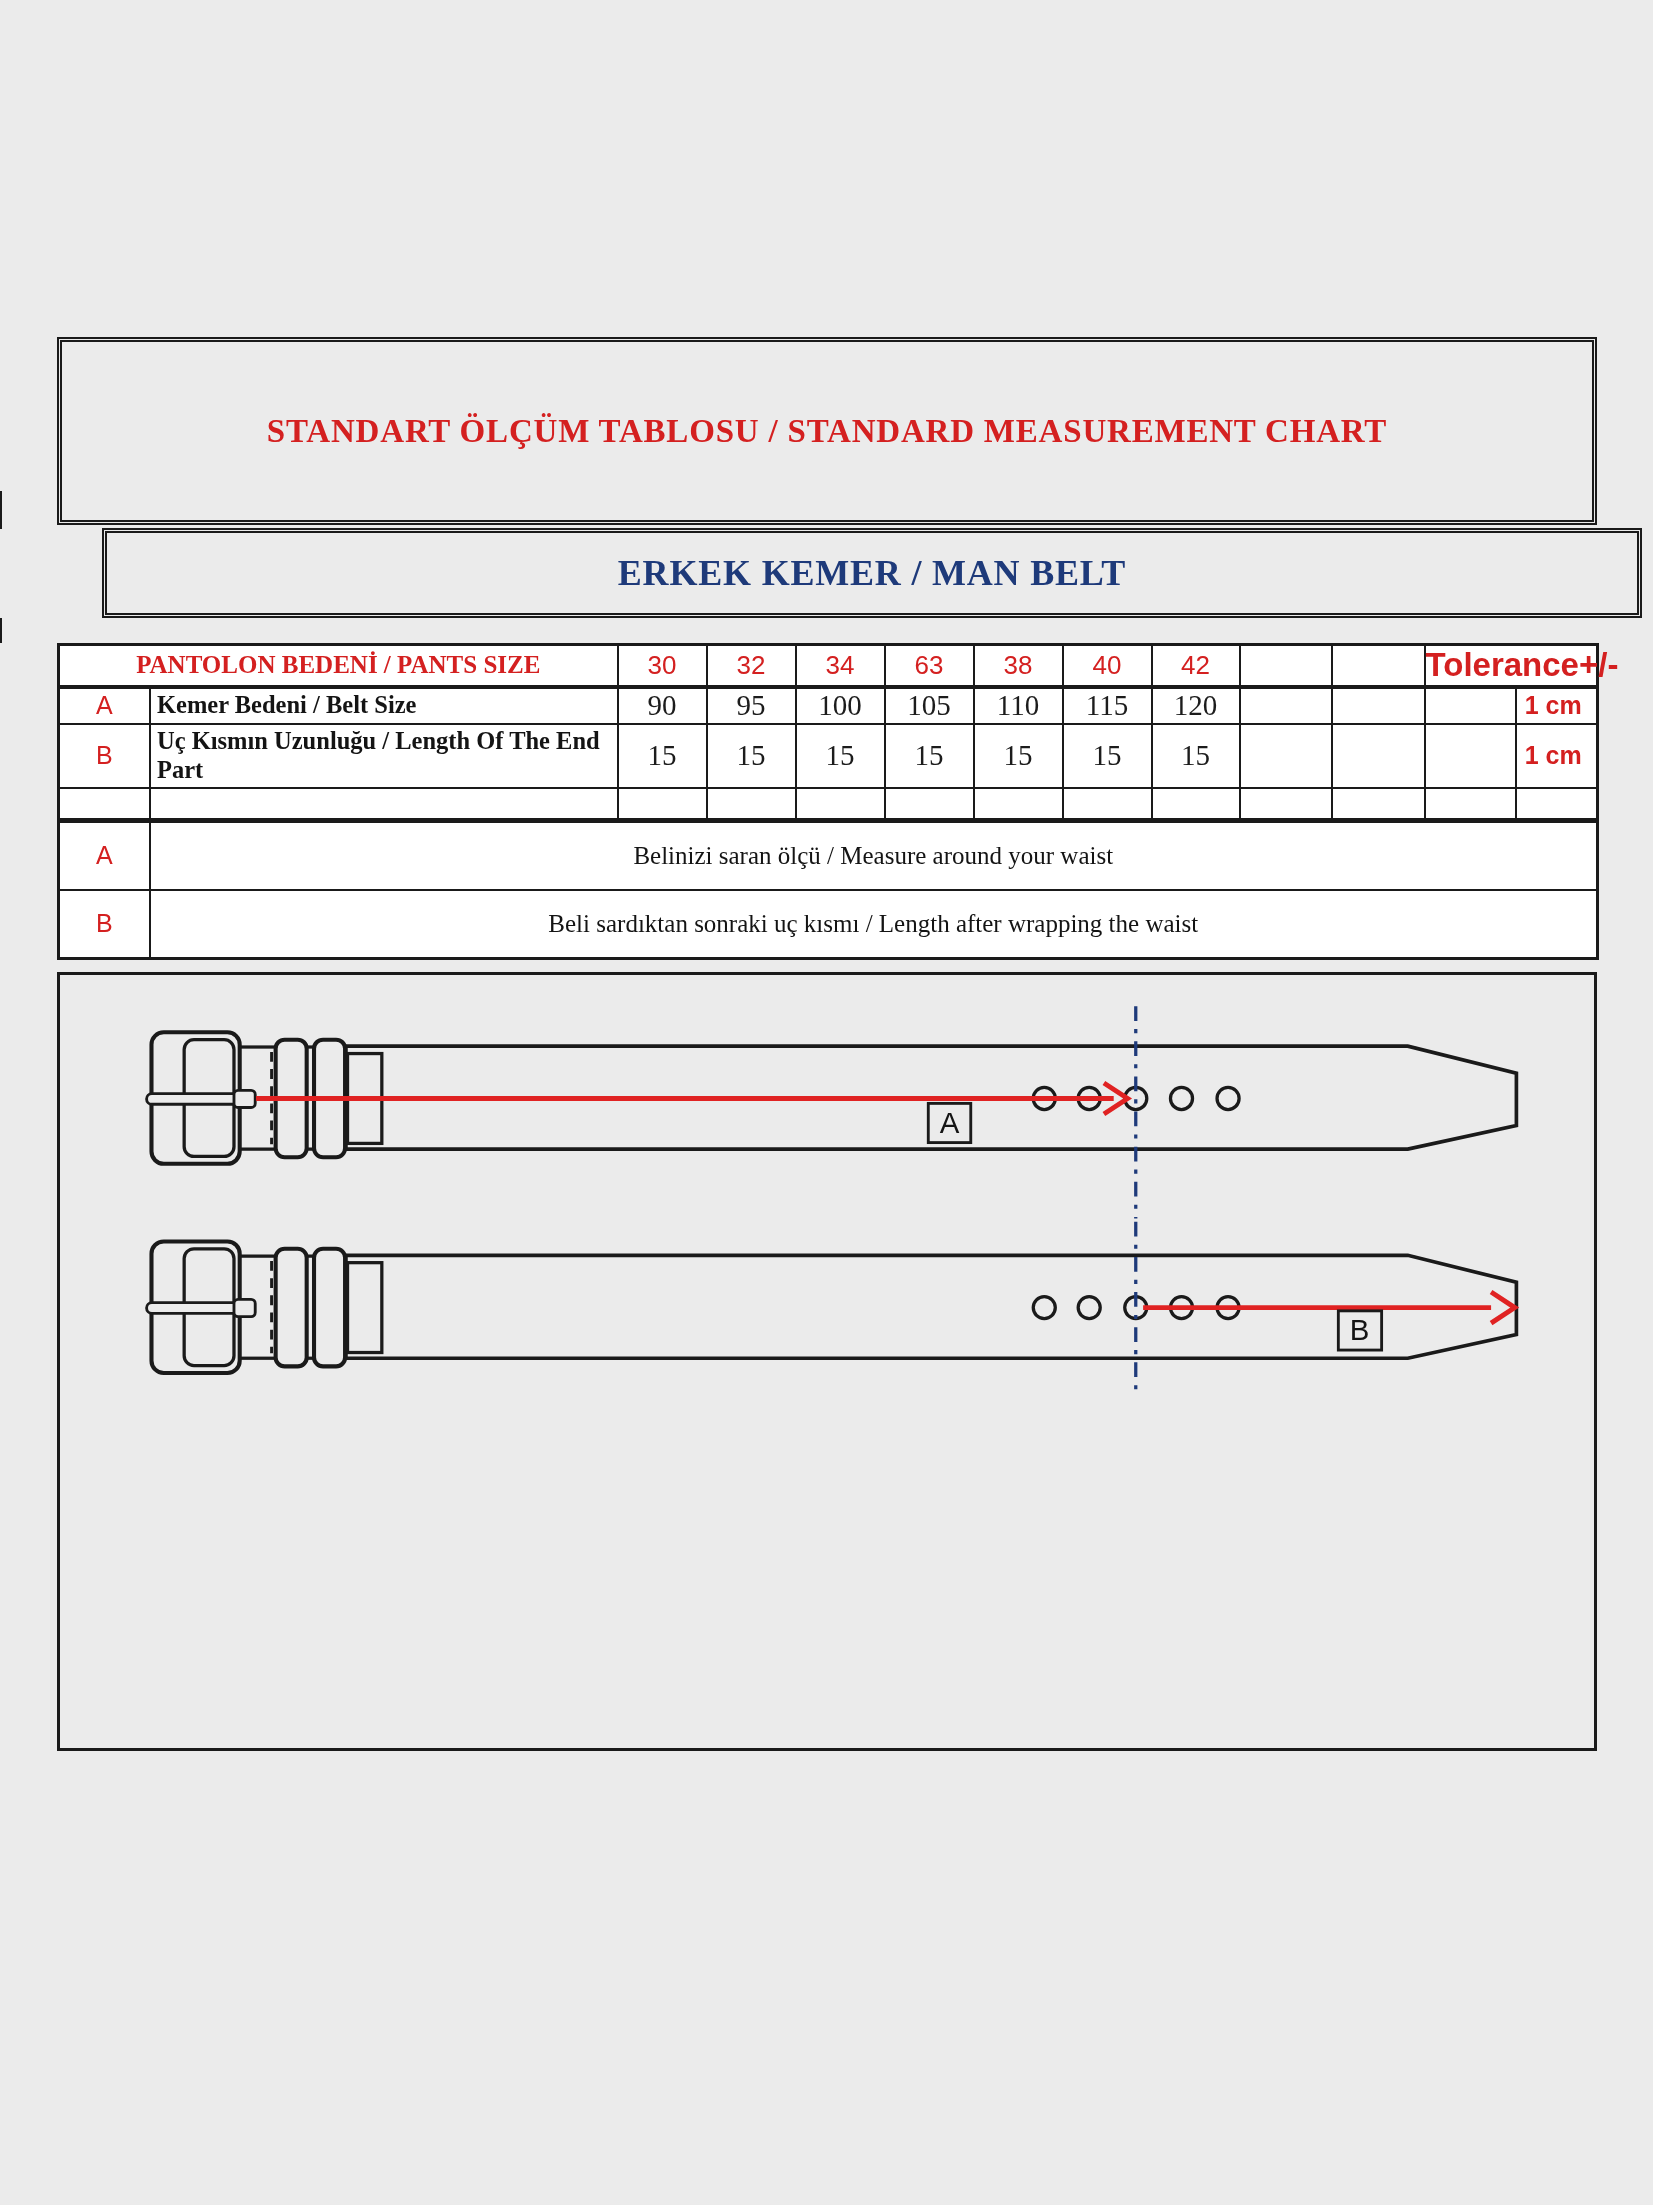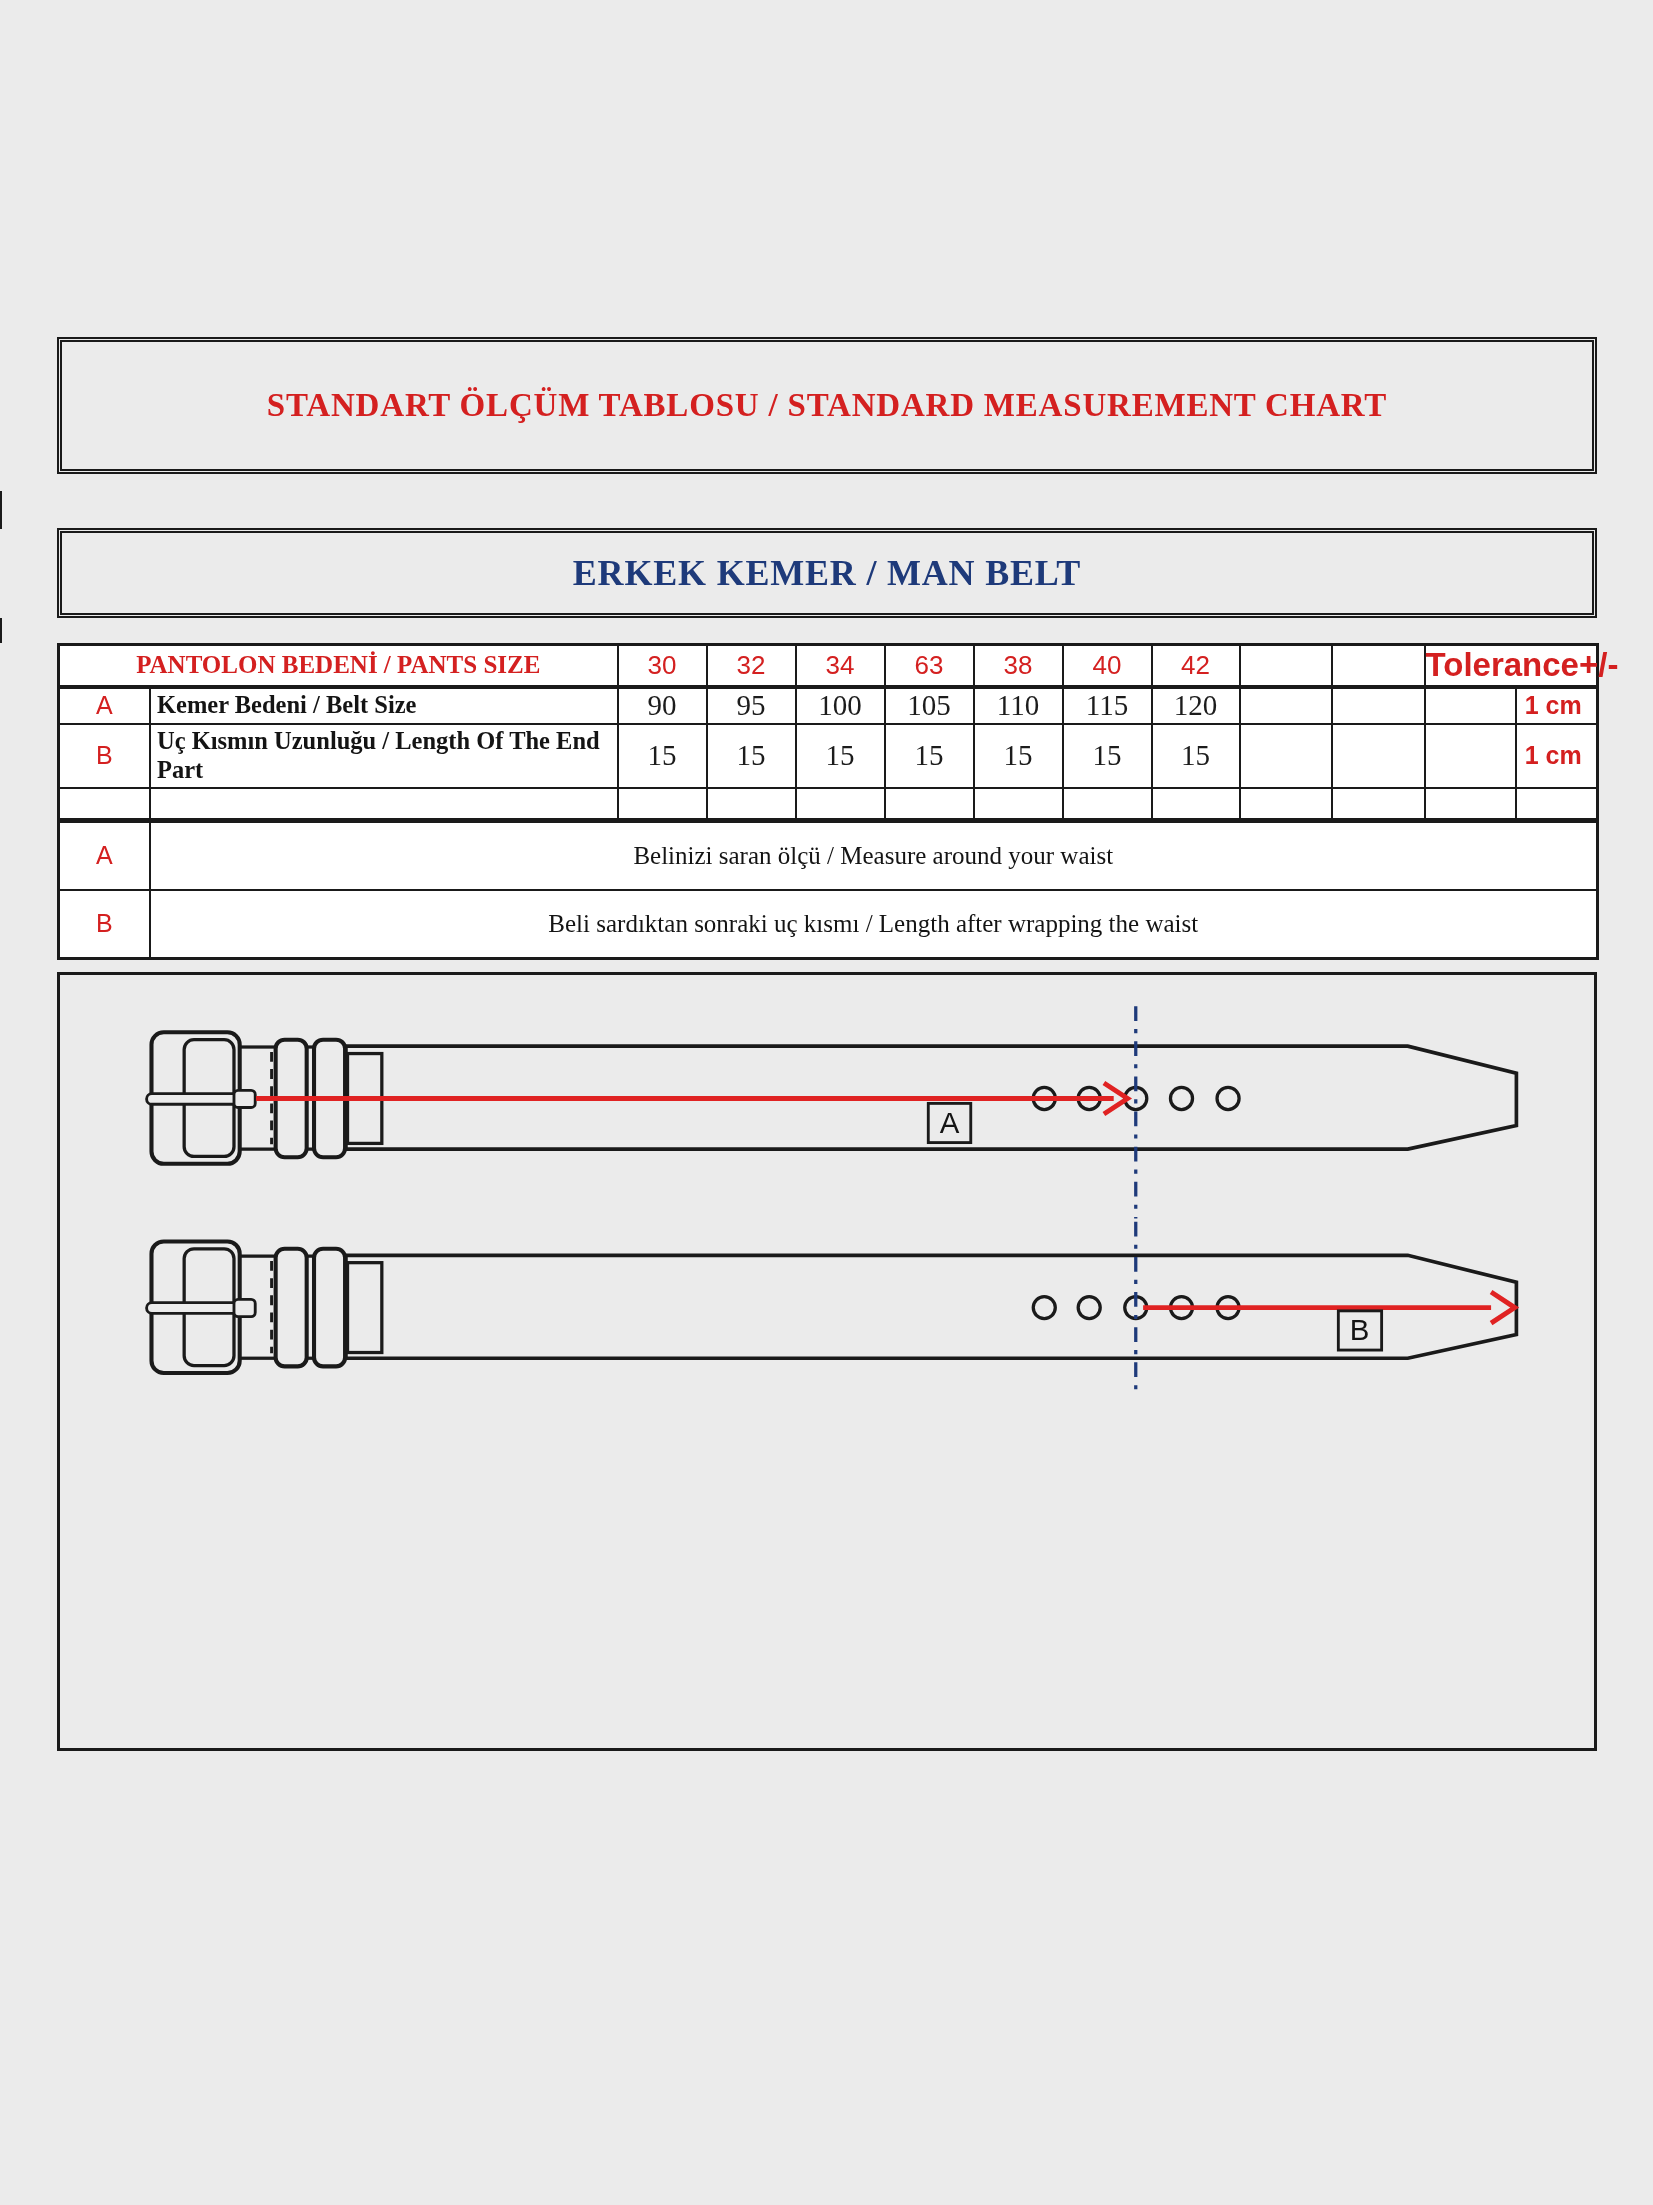--- a/index.html
+++ b/index.html
@@ -10,26 +10,26 @@
     position:relative;
     overflow:hidden;
   }
   .abs{position:absolute;box-sizing:border-box;}
   .dbox{
     position:absolute;left:57px;width:1540px;
     border:5.7px double #1a1a1a;background:#ebebeb;
     display:flex;align-items:center;justify-content:center;
     box-sizing:border-box;
   }
-  #title-box{top:337px;height:137px;}
+  #title-box{top:337px;height:188px;}
   #title-box .t{
     color:#d42020;font-weight:bold;font-size:33px;letter-spacing:0.8px;white-space:nowrap;
   }
   #spacer1{top:491px;height:38px;border:1.6px solid #1a1a1a;}
-  #subtitle-box{top:528px;height:90px;}
+  #subtitle-box{top:528px;height:90px;margin-left:45px;}
   #subtitle-box .t{
     color:#1e3a7a;font-weight:bold;font-size:36px;letter-spacing:0.8px;white-space:nowrap;
   }
   #spacer2{top:618px;height:25px;border:1.6px solid #1a1a1a;}
 
   table#size-table{
     position:absolute;left:57px;top:643px;width:1540px;
     border-collapse:collapse;table-layout:fixed;
     border:3.3px solid #1a1a1a;background:#ffffff;
   }

